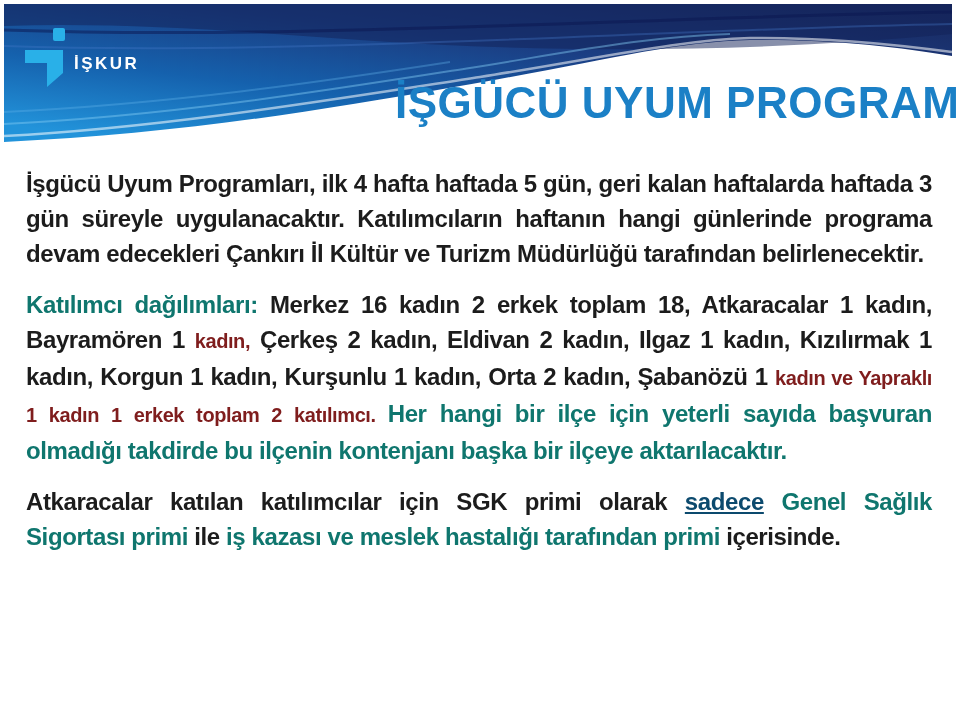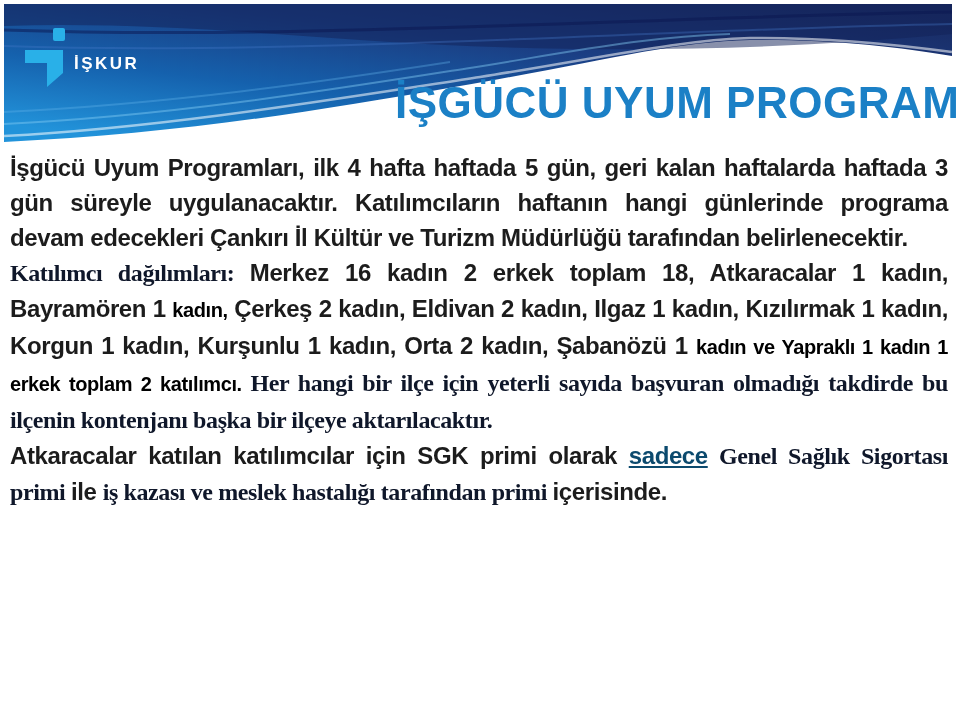--- a/index.html
+++ b/index.html
@@ -30,26 +30,26 @@
     position: absolute;
     top: 150px; left: 10px; width: 938px;
     font-weight: bold;
     font-size: 24px;
     line-height: 35px;
     letter-spacing: -0.4px;
     color: #1c1c1c;
   }
   .para {
     text-align: justify;
-    margin: 0;
+    margin: 16px;
   }
   .run { vertical-align: baseline; }
   .run.black { color: #1c1c1c; }
-  .run.blue { color: #0f172a; font-family: Liberation Serif, serif; }
-  .run.black-small { color: #000000; font-size: 20px; }
+  .run.blue { color: #0f766e; }
+  .run.black-small { color: #7f1d1d; font-size: 20px; }
   .run.black-underline { color: #0c4a6e; text-decoration: underline; }
 </style>
 </head>
 <body>
 
 <div class="slide">
 
   <svg class="header-wave" viewBox="0 0 960 150" aria-hidden="true">
     <defs>
       <linearGradient id="gMain" x1="1" y1="0" x2="0.15" y2="1">

